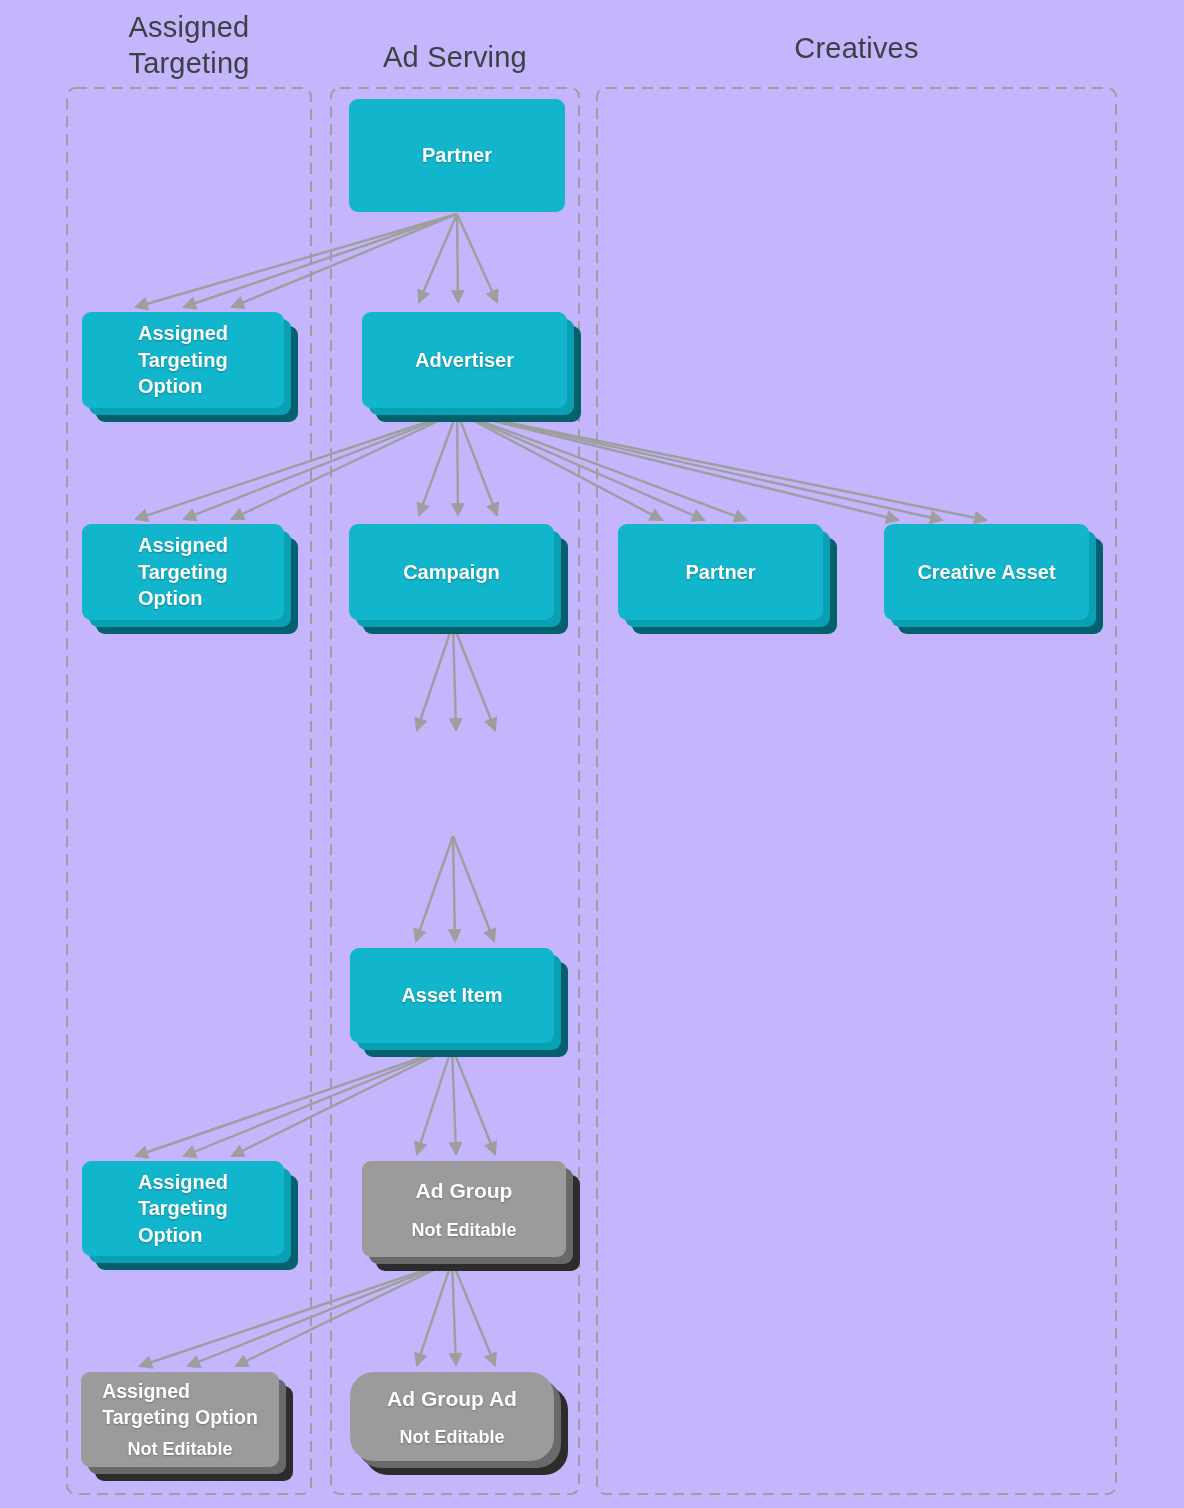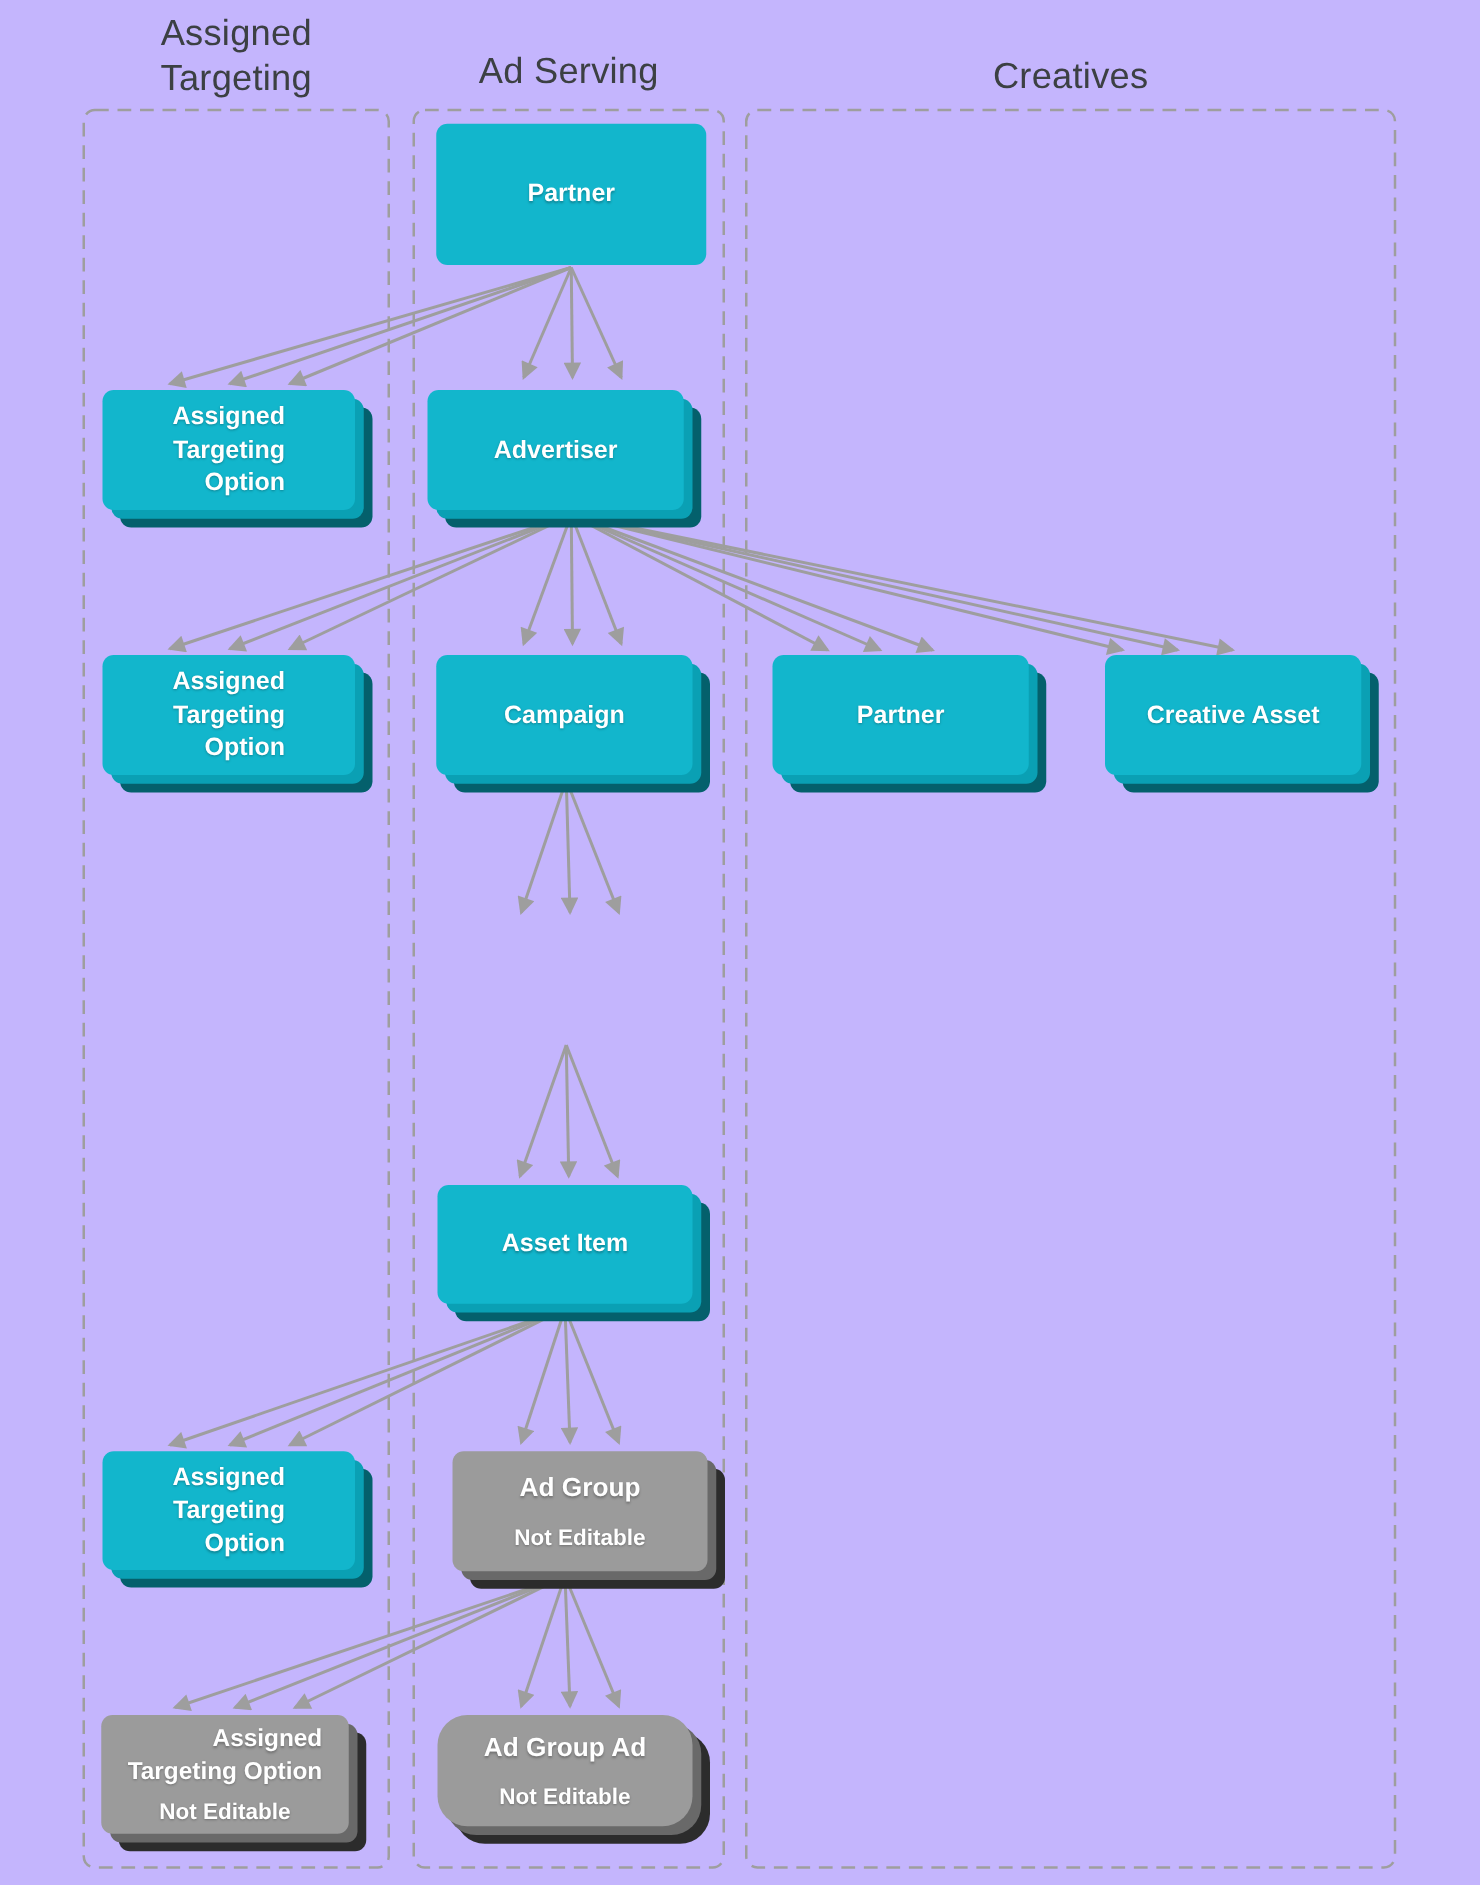--- a/index.html
+++ b/index.html
@@ -32,21 +32,21 @@
     white-space: pre-line;
     letter-spacing: 0.2px;
   }
   .node {
     position: absolute;
     border-radius: 9px;
     display: flex;
     flex-direction: column;
     align-items: center;
     justify-content: center;
-    text-align: right;
+    text-align: left;
     color: #ffffff;
     font-weight: bold;
     box-sizing: border-box;
     padding: 8px 10px;
   }
   .node.teal { background: #12b6cc; }
   .node.teal.stacked { box-shadow: 7px 7px 0 #0aa0b4, 14px 14px 0 #04606c; }
   .node.gray { background: #9b9b9b; }
   .node.gray.stacked { box-shadow: 7px 7px 0 #696969, 14px 14px 0 #2c2c2c; }
   .node-label {
@@ -65,21 +65,21 @@
   .node.compact .node-sublabel { margin-top: 9px; }
 </style>
 </head>
 <body>
 
 <div class="canvas">
 
   <div class="col-header" style="left:67px; top:9px; width:244px;">Assigned
 Targeting</div>
   <div class="col-header" style="left:331px; top:39px; width:248px;">Ad Serving</div>
-  <div class="col-header" style="left:597px; top:43px; width:519px;">Creatives</div>
+  <div class="col-header" style="left:597px; top:30px; width:519px;">Creatives</div>
 
   <svg class="conn-layer" width="1184" height="1508" viewBox="0 0 1184 1508">
     <defs>
       <marker id="arrowhead" viewBox="0 0 10 10" markerWidth="16" markerHeight="14" refX="8.5" refY="5" orient="auto" markerUnits="userSpaceOnUse">
         <path d="M0,0 L10,5 L0,10 Z" fill="#9e9e9e"></path>
       </marker>
     </defs>
 
     <g fill="none" stroke="#9e9e9e" stroke-width="2" stroke-dasharray="11 7">
       <rect x="67" y="88" width="244" height="1406" rx="9"></rect>
@@ -166,21 +166,21 @@
   <div class="node teal" style="left:349px; top:99px; width:216px; height:113px;">
     <div class="node-label">Partner</div>
   </div>
 
   <div class="node teal stacked" style="left:82px; top:312px; width:202px; height:96px;">
     <div class="node-label">Assigned
 Targeting
 Option</div>
   </div>
 
-  <div class="node teal stacked" style="left:342px; top:312px; width:205px; height:96px;">
+  <div class="node teal stacked" style="left:362px; top:312px; width:205px; height:96px;">
     <div class="node-label">Advertiser</div>
   </div>
 
   <div class="node teal stacked" style="left:82px; top:524px; width:202px; height:96px;">
     <div class="node-label">Assigned
 Targeting
 Option</div>
   </div>
 
   <div class="node teal stacked" style="left:349px; top:524px; width:205px; height:96px;">

